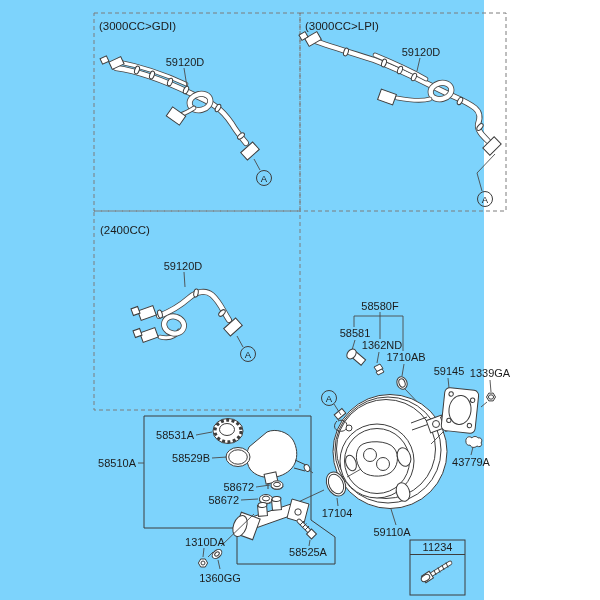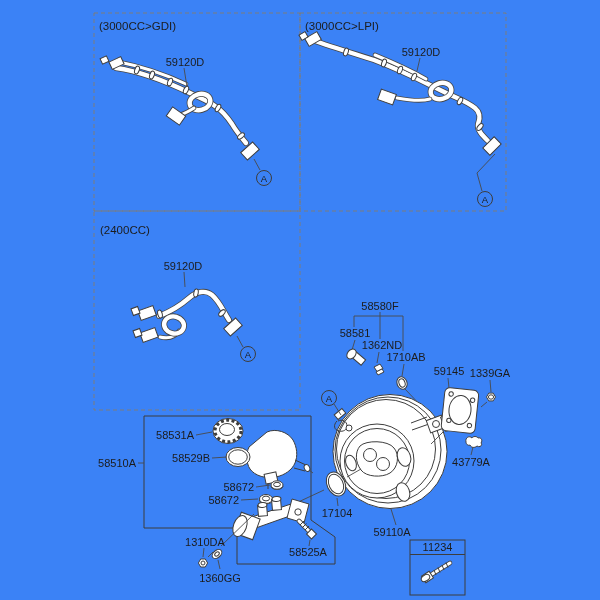--- a/index.html
+++ b/index.html
@@ -1,16 +1,16 @@
 <!DOCTYPE html>
 <html><head>
 <meta charset="utf-8">
 <style>
   html,body{margin:0;padding:0;background:#ffffff;}
-  .stage{width:600px;height:600px;position:relative;background:#3b82f6;}
+  .stage{width:484px;height:600px;position:relative;background:#7dd3fc;}
   svg{display:block;}
   .lbl{font:11px "Liberation Sans", sans-serif;fill:#1c1c1c;}
   .ttl{font:11.5px "Liberation Sans", sans-serif;fill:#1c1c1c;}
   .ref{font:9.5px "Liberation Sans", sans-serif;fill:#1c1c1c;}
   .ln{stroke:#3d3d3d;stroke-width:1;fill:none;}
   .wf{stroke:#3d3d3d;stroke-width:1;fill:#ffffff;}
   .dash{stroke:#7d7d7d;stroke-width:1;fill:none;stroke-dasharray:4 3;}
   .ldr{stroke:#4a4a4a;stroke-width:0.9;fill:none;}
   .to{stroke:#464646;stroke-width:6;fill:none;stroke-linecap:round;}
   .ti{stroke:#ffffff;stroke-width:4.4;fill:none;stroke-linecap:round;}

